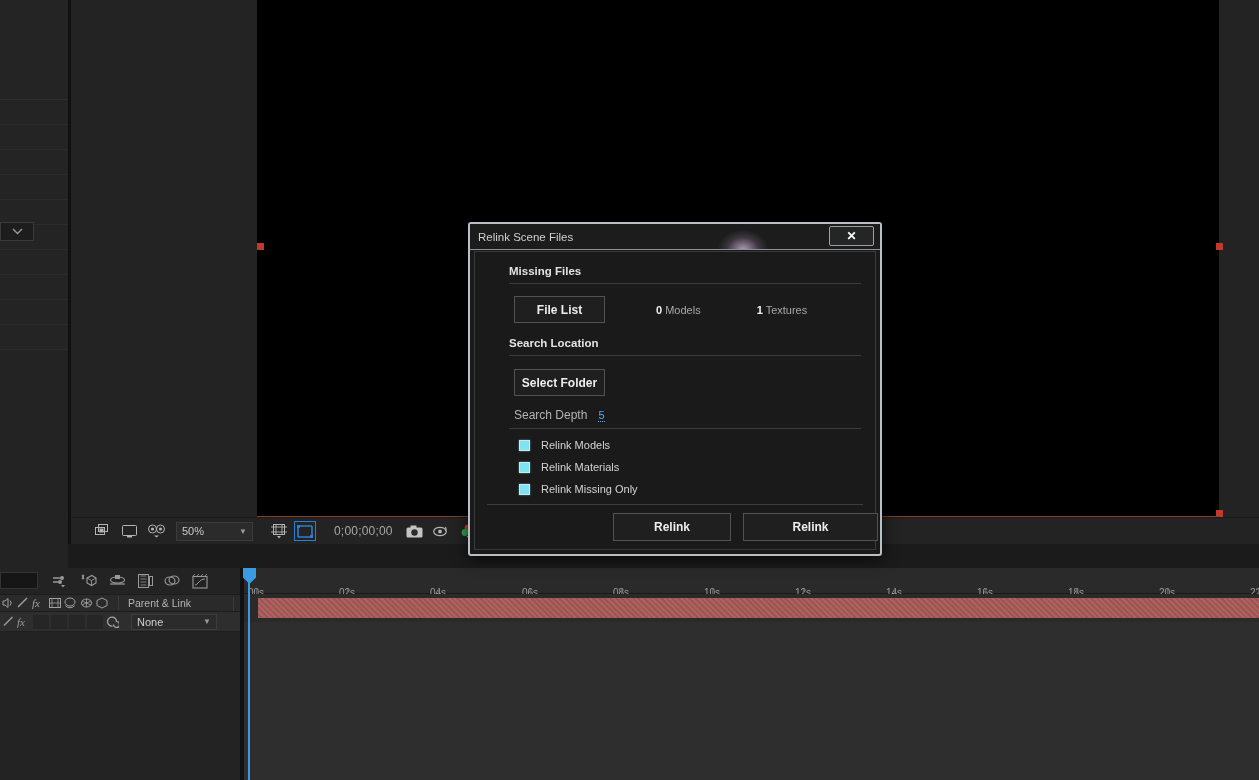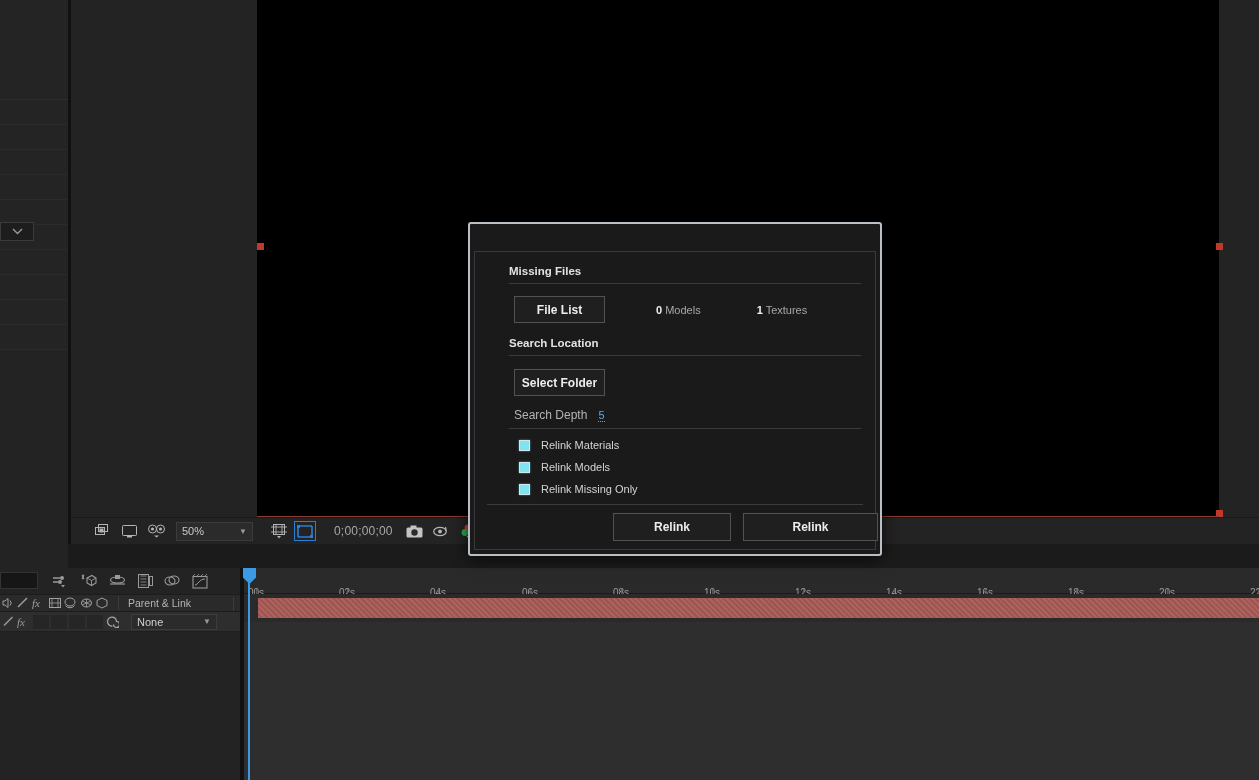--- a/index.html
+++ b/index.html
@@ -488,20 +488,25 @@
       </div>
     <div id="tl-grid"></div>
     <div id="layer-bar-wrap">
       <div id="layer-bar-inner"></div>
     </div>
     <div id="playhead"></div>
     <div id="playhead-head"></div>
   </div>
 
   <div id="dialog">
+    <div id="dlg-titlebar">
+      <div id="dlg-glow"></div>
+      <div id="dlg-title">Relink Scene Files</div>
+      <div id="dlg-close">✕</div>
+    </div>
 
     <div id="dlg-body">
 
       <div class="sec-title">Missing Files</div>
       <div class="sec-rule"></div>
       <div id="filelist-row">
         <div class="dlg-btn" id="btn-filelist">File List</div>
         <div class="count-item" id="count-models">
           <b>0</b>
           <span>Models</span>
@@ -517,25 +522,25 @@
       <div class="dlg-btn" id="btn-selectfolder">Select Folder</div>
       <div id="depth-row">
         <span id="depth-label">Search Depth</span>
         <span id="depth-value">5</span>
       </div>
 
       <div class="sec-rule"></div>
 
       <div class="opt-row">
         <span class="opt-check"></span>
-        <span class="opt-label">Relink Materials</span>
+        <span class="opt-label">Relink Models</span>
       </div>
       <div class="opt-row">
         <span class="opt-check"></span>
-        <span class="opt-label">Relink Models</span>
+        <span class="opt-label">Relink Materials</span>
       </div>
       <div class="opt-row">
         <span class="opt-check"></span>
         <span class="opt-label">Relink Missing Only</span>
       </div>
 
       <div id="dlg-footer-rule"></div>
       <div class="dlg-btn" id="btn-close">Relink</div>
       <div class="dlg-btn" id="btn-relink">Relink</div>
     </div>

